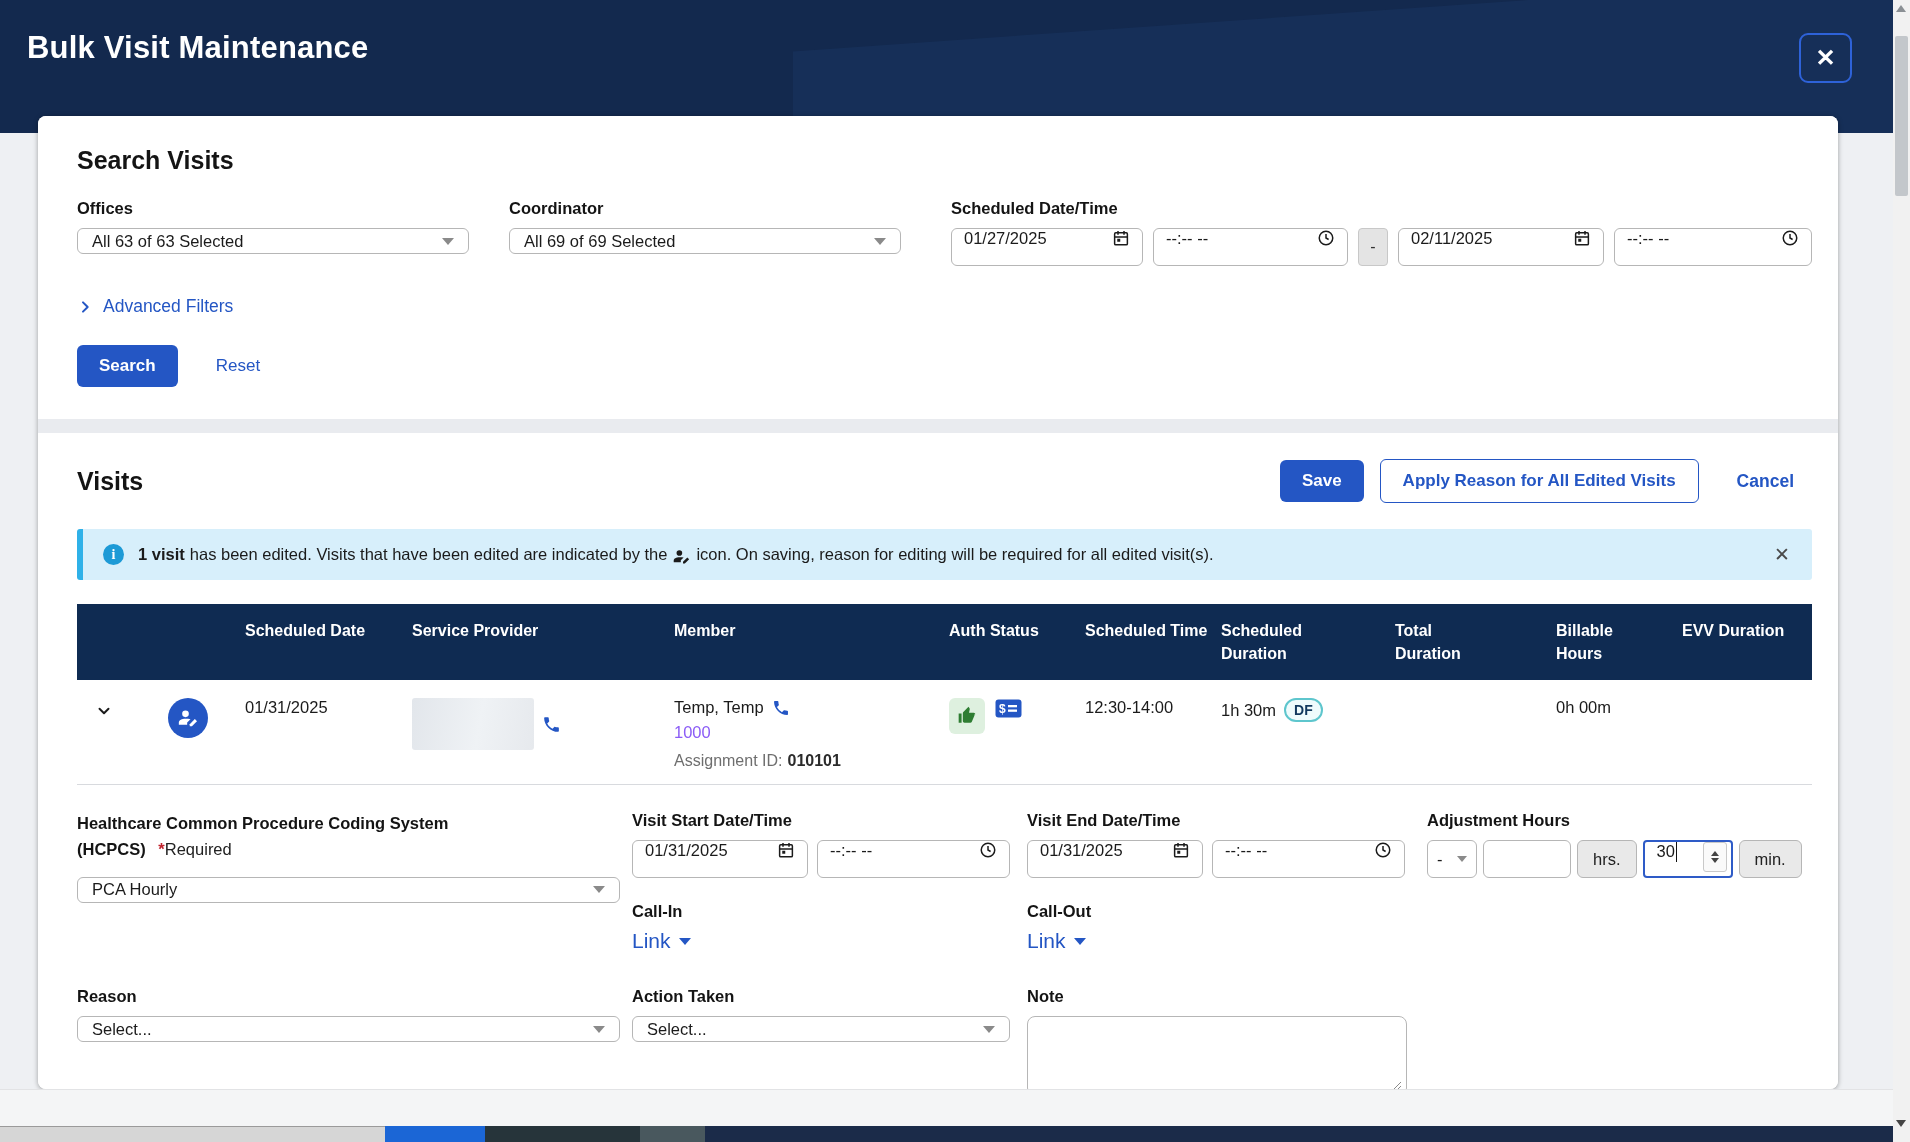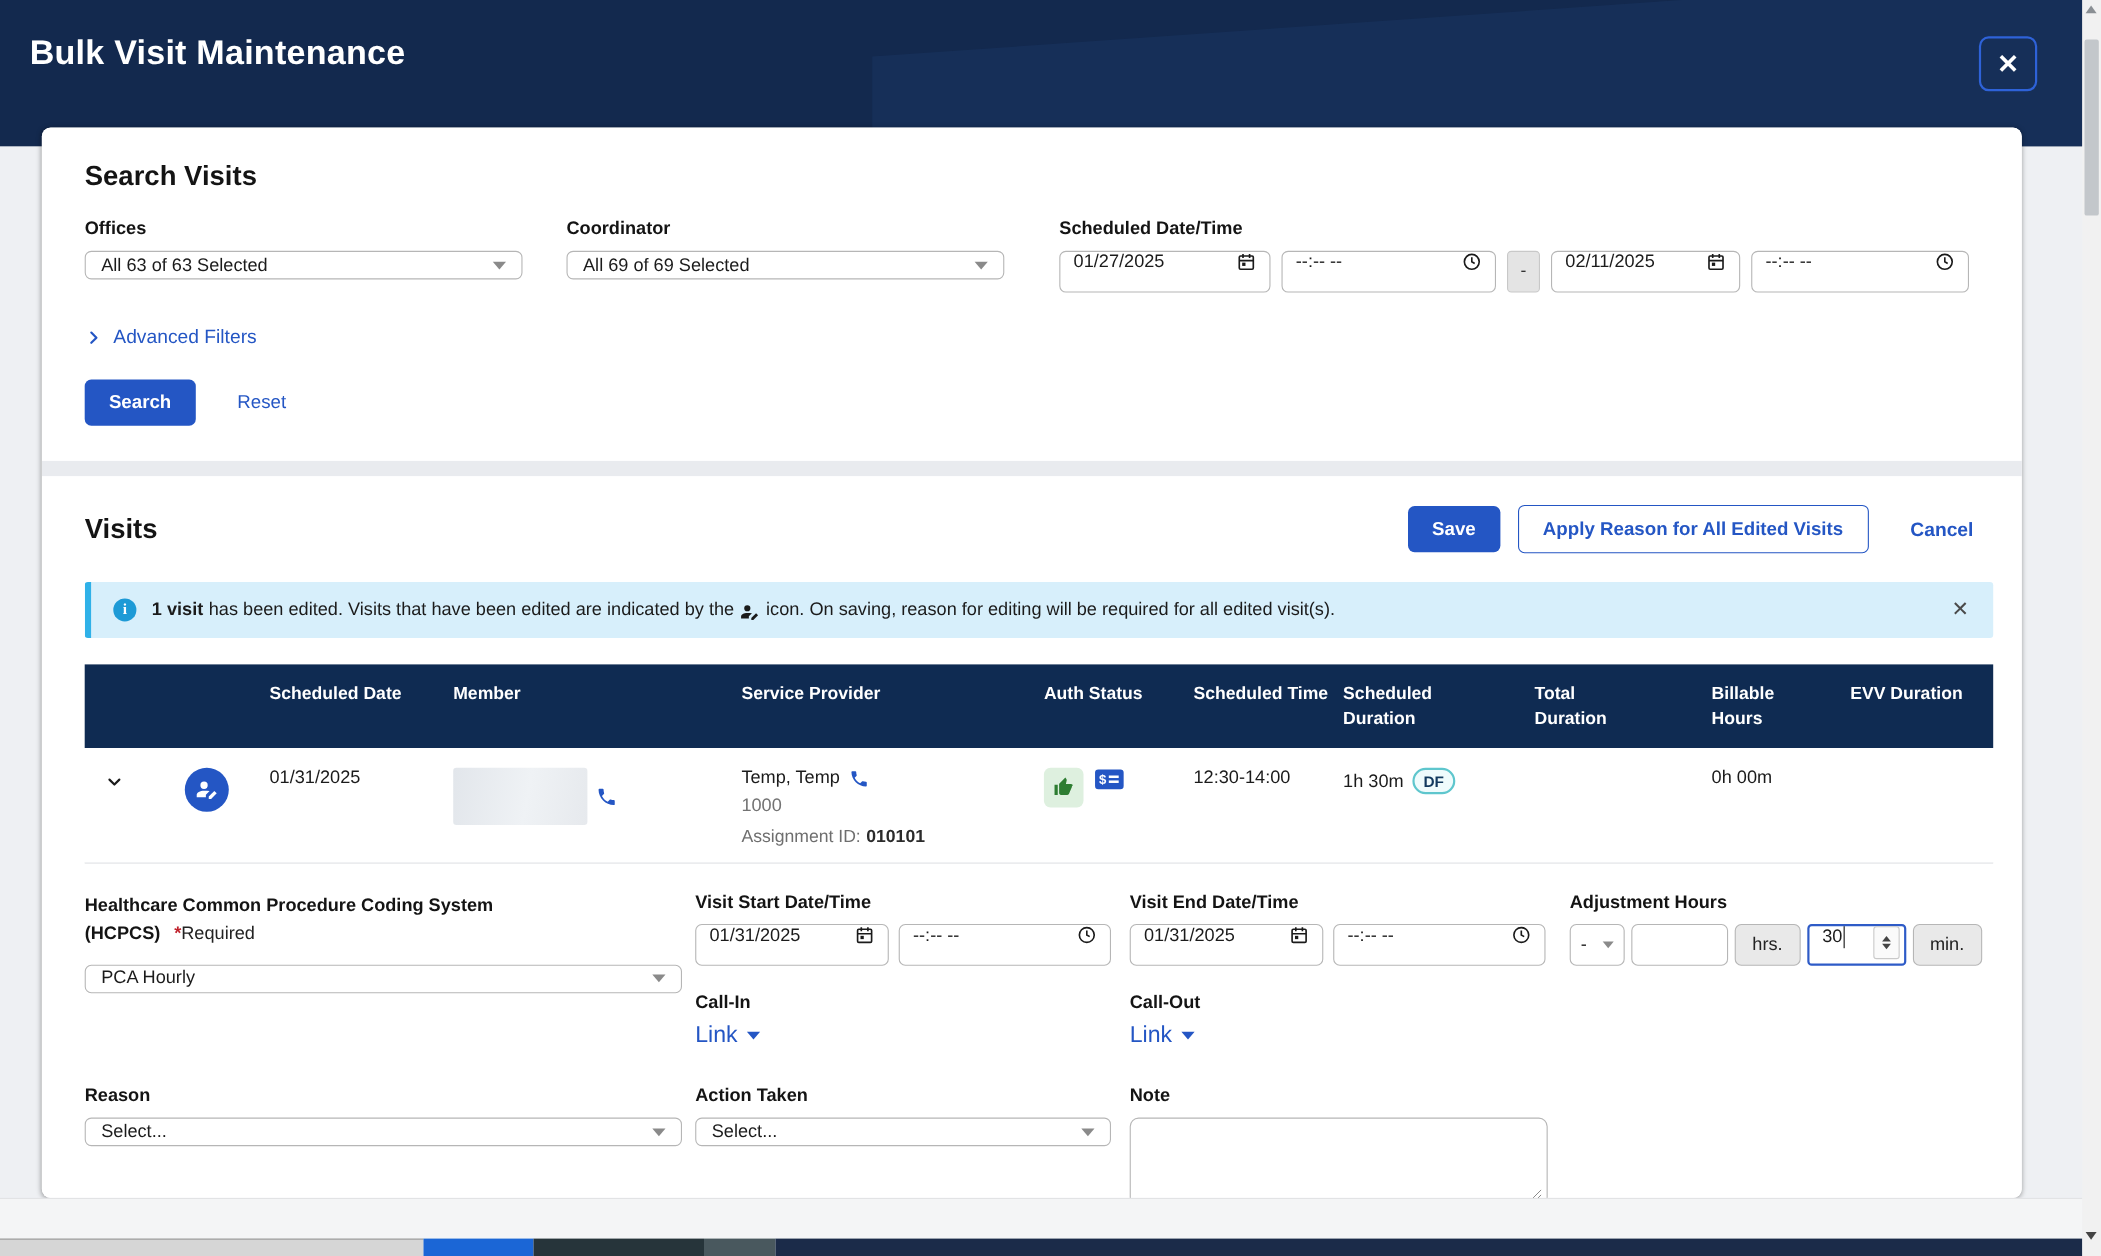--- a/index.html
+++ b/index.html
@@ -80,21 +80,21 @@
   .vt-row { background:#fff; }
   .vt-row > div { padding:18px 8px 14px 0; font-size:16.5px; }
   .cell-center { display:flex; justify-content:center; }
   .expand-cell { padding-top:22px !important; }
   .edited-badge { width:40px; height:40px; border-radius:50%; background:#2456c4; display:flex;
     align-items:center; justify-content:center; cursor:default; }
   .member-blur { width:122px; height:52px; border-radius:3px;
     background:linear-gradient(100deg,#e2e6eb 0%,#eff2f5 55%,#e6e9ed 100%); display:inline-block; vertical-align:middle; }
   .phone-ic { display:inline-block; vertical-align:middle; margin-left:8px; }
   .provider-line { display:flex; align-items:center; gap:8px; }
-  .provider-sub { margin-top:6px; font-size:16.5px; color:#737373; }
+  .provider-sub { margin-top:6px; font-size:16.5px; color:#8b5cf6; }
   .assign-line { margin-top:10px; font-size:16px; color:#6e6e6e; }
   .assign-line b { color:#2b2b2b; margin-left:5px; }
   .auth-icons { display:flex; align-items:flex-start; gap:10px; }
   .thumb-chip { width:36px; height:36px; background:#def0df; border-radius:6px; display:flex;
     align-items:center; justify-content:center; }
   .sched-dur { display:flex; align-items:center; gap:8px; }
   .df-pill { border:2px solid #5ec6cd; background:#effbfc; color:#12395e; font-weight:bold;
     font-size:14px; border-radius:13px; padding:2px 8px; }
   
   .edit-form { display:grid; grid-template-columns:555px 395px 400px minmax(0,1fr); padding-top:26px; }
@@ -178,21 +178,21 @@
               </svg>
           </div>
           <div class="input-box" style="width:195px">
             <span class="grow">--:-- --</span>
             <svg class="icon-clock" width="18" height="18" viewBox="0 0 24 24" fill="none" stroke="#1b1b1b" stroke-width="2">
                 <circle cx="12" cy="12" r="9"></circle>
                 <path d="M12 6.5V12l3.5 2"></path>
               </svg>
           </div>
           <div class="sep-box">-</div>
-          <div class="input-box" style="width:172px">
+          <div class="input-box" style="width:206px">
             <span class="grow">02/11/2025</span>
             <svg class="icon-cal" width="18" height="18" viewBox="0 0 24 24" fill="none" stroke="#1b1b1b" stroke-width="2">
                 <rect x="3.5" y="5" width="17" height="16" rx="1.5"></rect>
                 <path d="M8 2.5v5M16 2.5v5M3.5 10.5h17"></path>
                 <rect x="7" y="13" width="4" height="4" fill="#1b1b1b" stroke="none"></rect>
               </svg>
           </div>
           <div class="input-box" style="width:198px">
             <span class="grow">--:-- --</span>
             <svg class="icon-clock" width="18" height="18" viewBox="0 0 24 24" fill="none" stroke="#1b1b1b" stroke-width="2">
@@ -242,22 +242,22 @@
         </svg>
       <span>icon. On saving, reason for editing will be required for all edited visit(s).</span>
       <span class="banner-close">✕</span>
     </div>
 
     <div class="vtable">
       <div class="vt-grid vt-head">
         <div></div>
         <div></div>
         <div>Scheduled Date</div>
+        <div>Service Provider</div>
         <div>Member</div>
-        <div>Service Provider</div>
         <div style="max-width:80px">Auth&nbsp;Status</div>
         <div>Scheduled Time</div>
         <div style="max-width:110px">Scheduled Duration</div>
         <div style="max-width:90px">Total Duration</div>
         <div style="max-width:80px">Billable Hours</div>
         <div>EVV Duration</div>
       </div>
 
       <div class="vt-grid vt-row">
         <div class="cell-center expand-cell">

